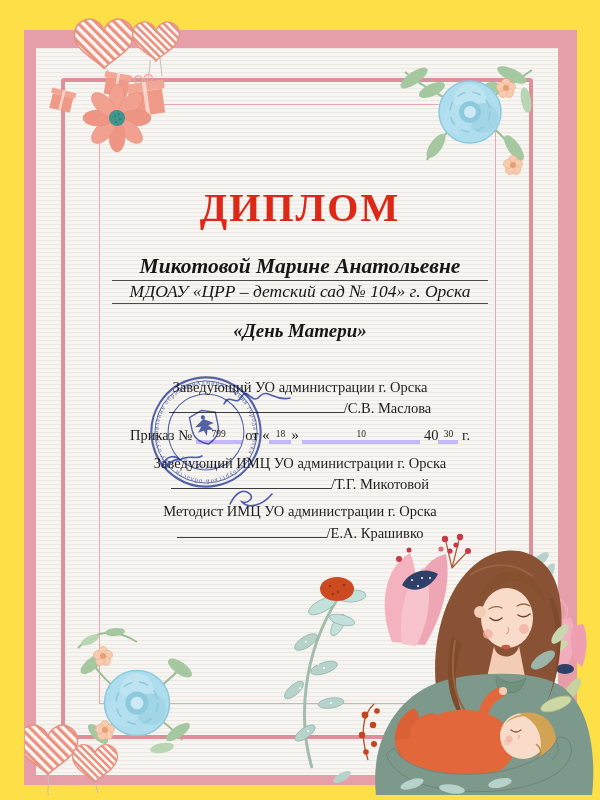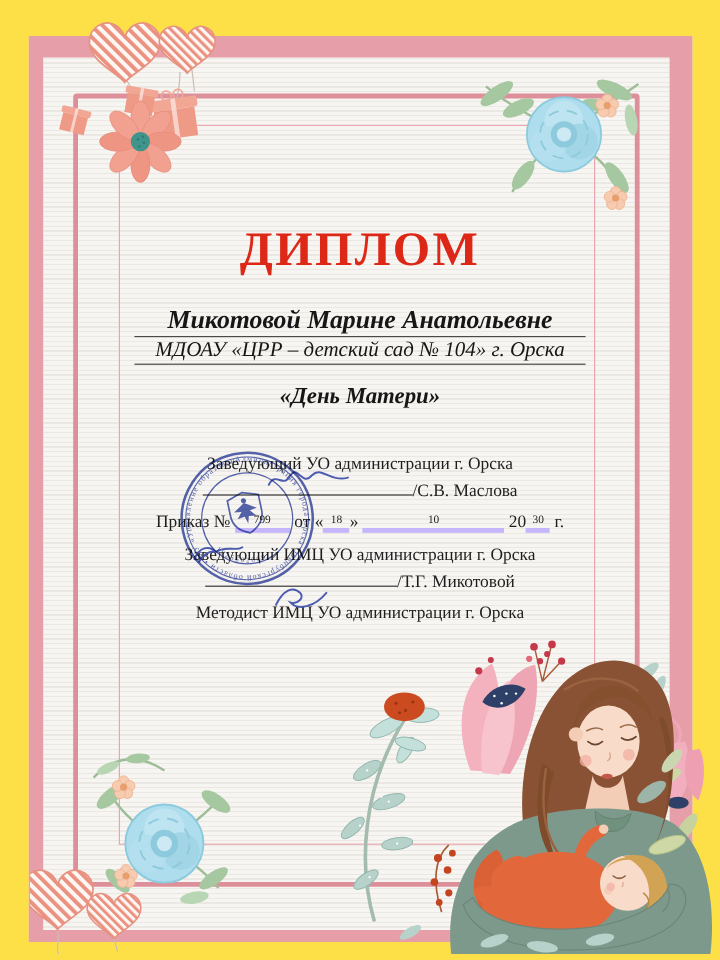--- a/index.html
+++ b/index.html
@@ -221,28 +221,31 @@
     <div class="sig-title">Заведующий УО администрации г. Орска</div>
     <div class="sig-row">
       <span class="rule w175"></span><span>/С.В. Маслова</span>
     </div>
     <div class="order-line">
       <span>Приказ №</span>
       <span class="blank bw46"><span class="num">799</span></span>
       <span>от</span>
       <span>«</span><span class="blank bw22"><span class="num">18</span></span><span>»</span>
       <span class="blank bw118"><span class="num">10</span></span>
-      <span>20</span><span class="blank bw20"><span class="num">30</span></span>
+      <span>40</span><span class="blank bw20"><span class="num">30</span></span>
       <span>г.</span>
     </div>
     <div class="sig-title">Заведующий ИМЦ УО администрации г. Орска</div>
     <div class="sig-row">
       <span class="rule w160"></span><span>/Т.Г. Микотовой</span>
     </div>
     <div class="sig-title">Методист ИМЦ УО администрации г. Орска</div>
+    <div class="sig-row">
+      <span class="rule w150"></span><span>/Е.А. Крашивко</span>
+    </div>
   </div>
 
   <svg class="scribble" style="left:222px;top:390px" width="72" height="22" viewBox="0 0 72 22">
     <path d="M2,14 C8,2 14,18 20,6 C26,-3 30,16 38,6 C46,-2 52,12 68,8" fill="none" stroke="#4c5cb0" stroke-width="1.6" stroke-linecap="round"></path>
   </svg>
   <svg class="scribble" style="left:158px;top:450px" width="48" height="22" viewBox="0 0 48 22">
     <path d="M4,16 C8,6 16,4 22,10 C16,8 10,14 8,18 M22,10 C30,4 38,10 44,6" fill="none" stroke="#4c5cb0" stroke-width="1.6" stroke-linecap="round"></path>
   </svg>
   <svg class="scribble" style="left:226px;top:486px" width="56" height="26" viewBox="0 0 56 26">
     <path d="M4,18 C10,6 18,2 24,8 C28,12 22,18 16,16 C22,23 36,20 46,8" fill="none" stroke="#4c5cb0" stroke-width="1.6" stroke-linecap="round"></path>

